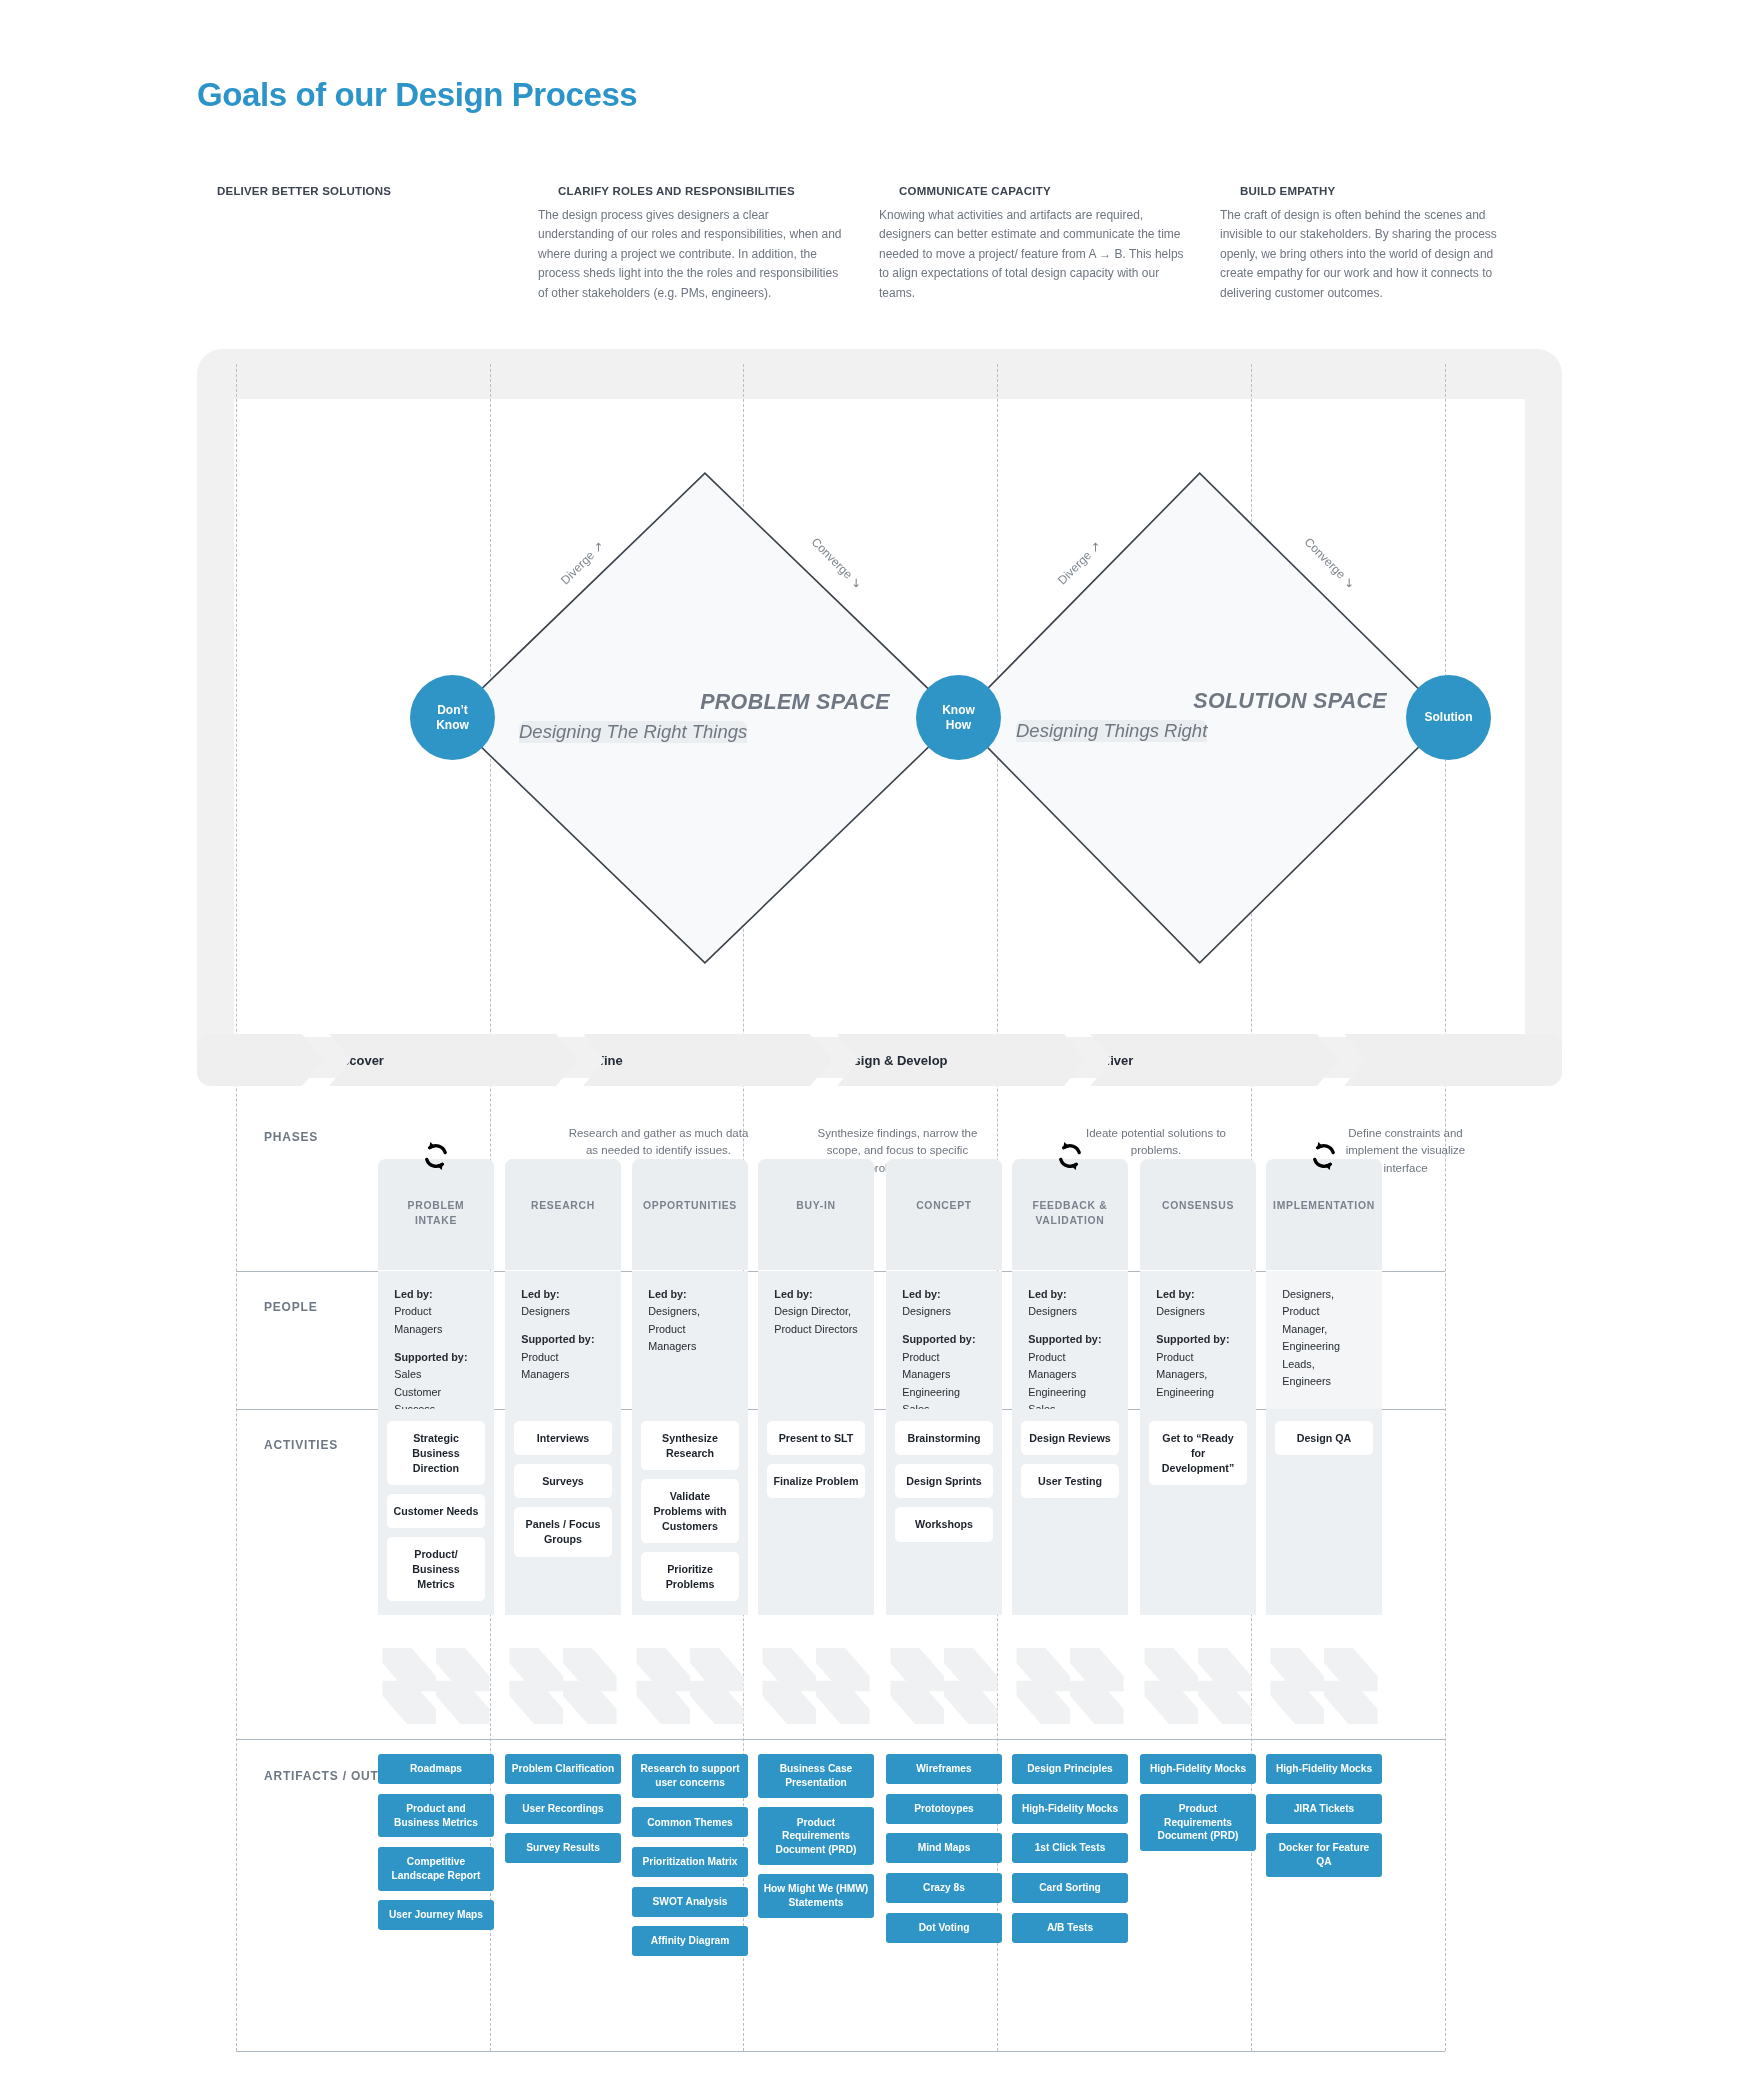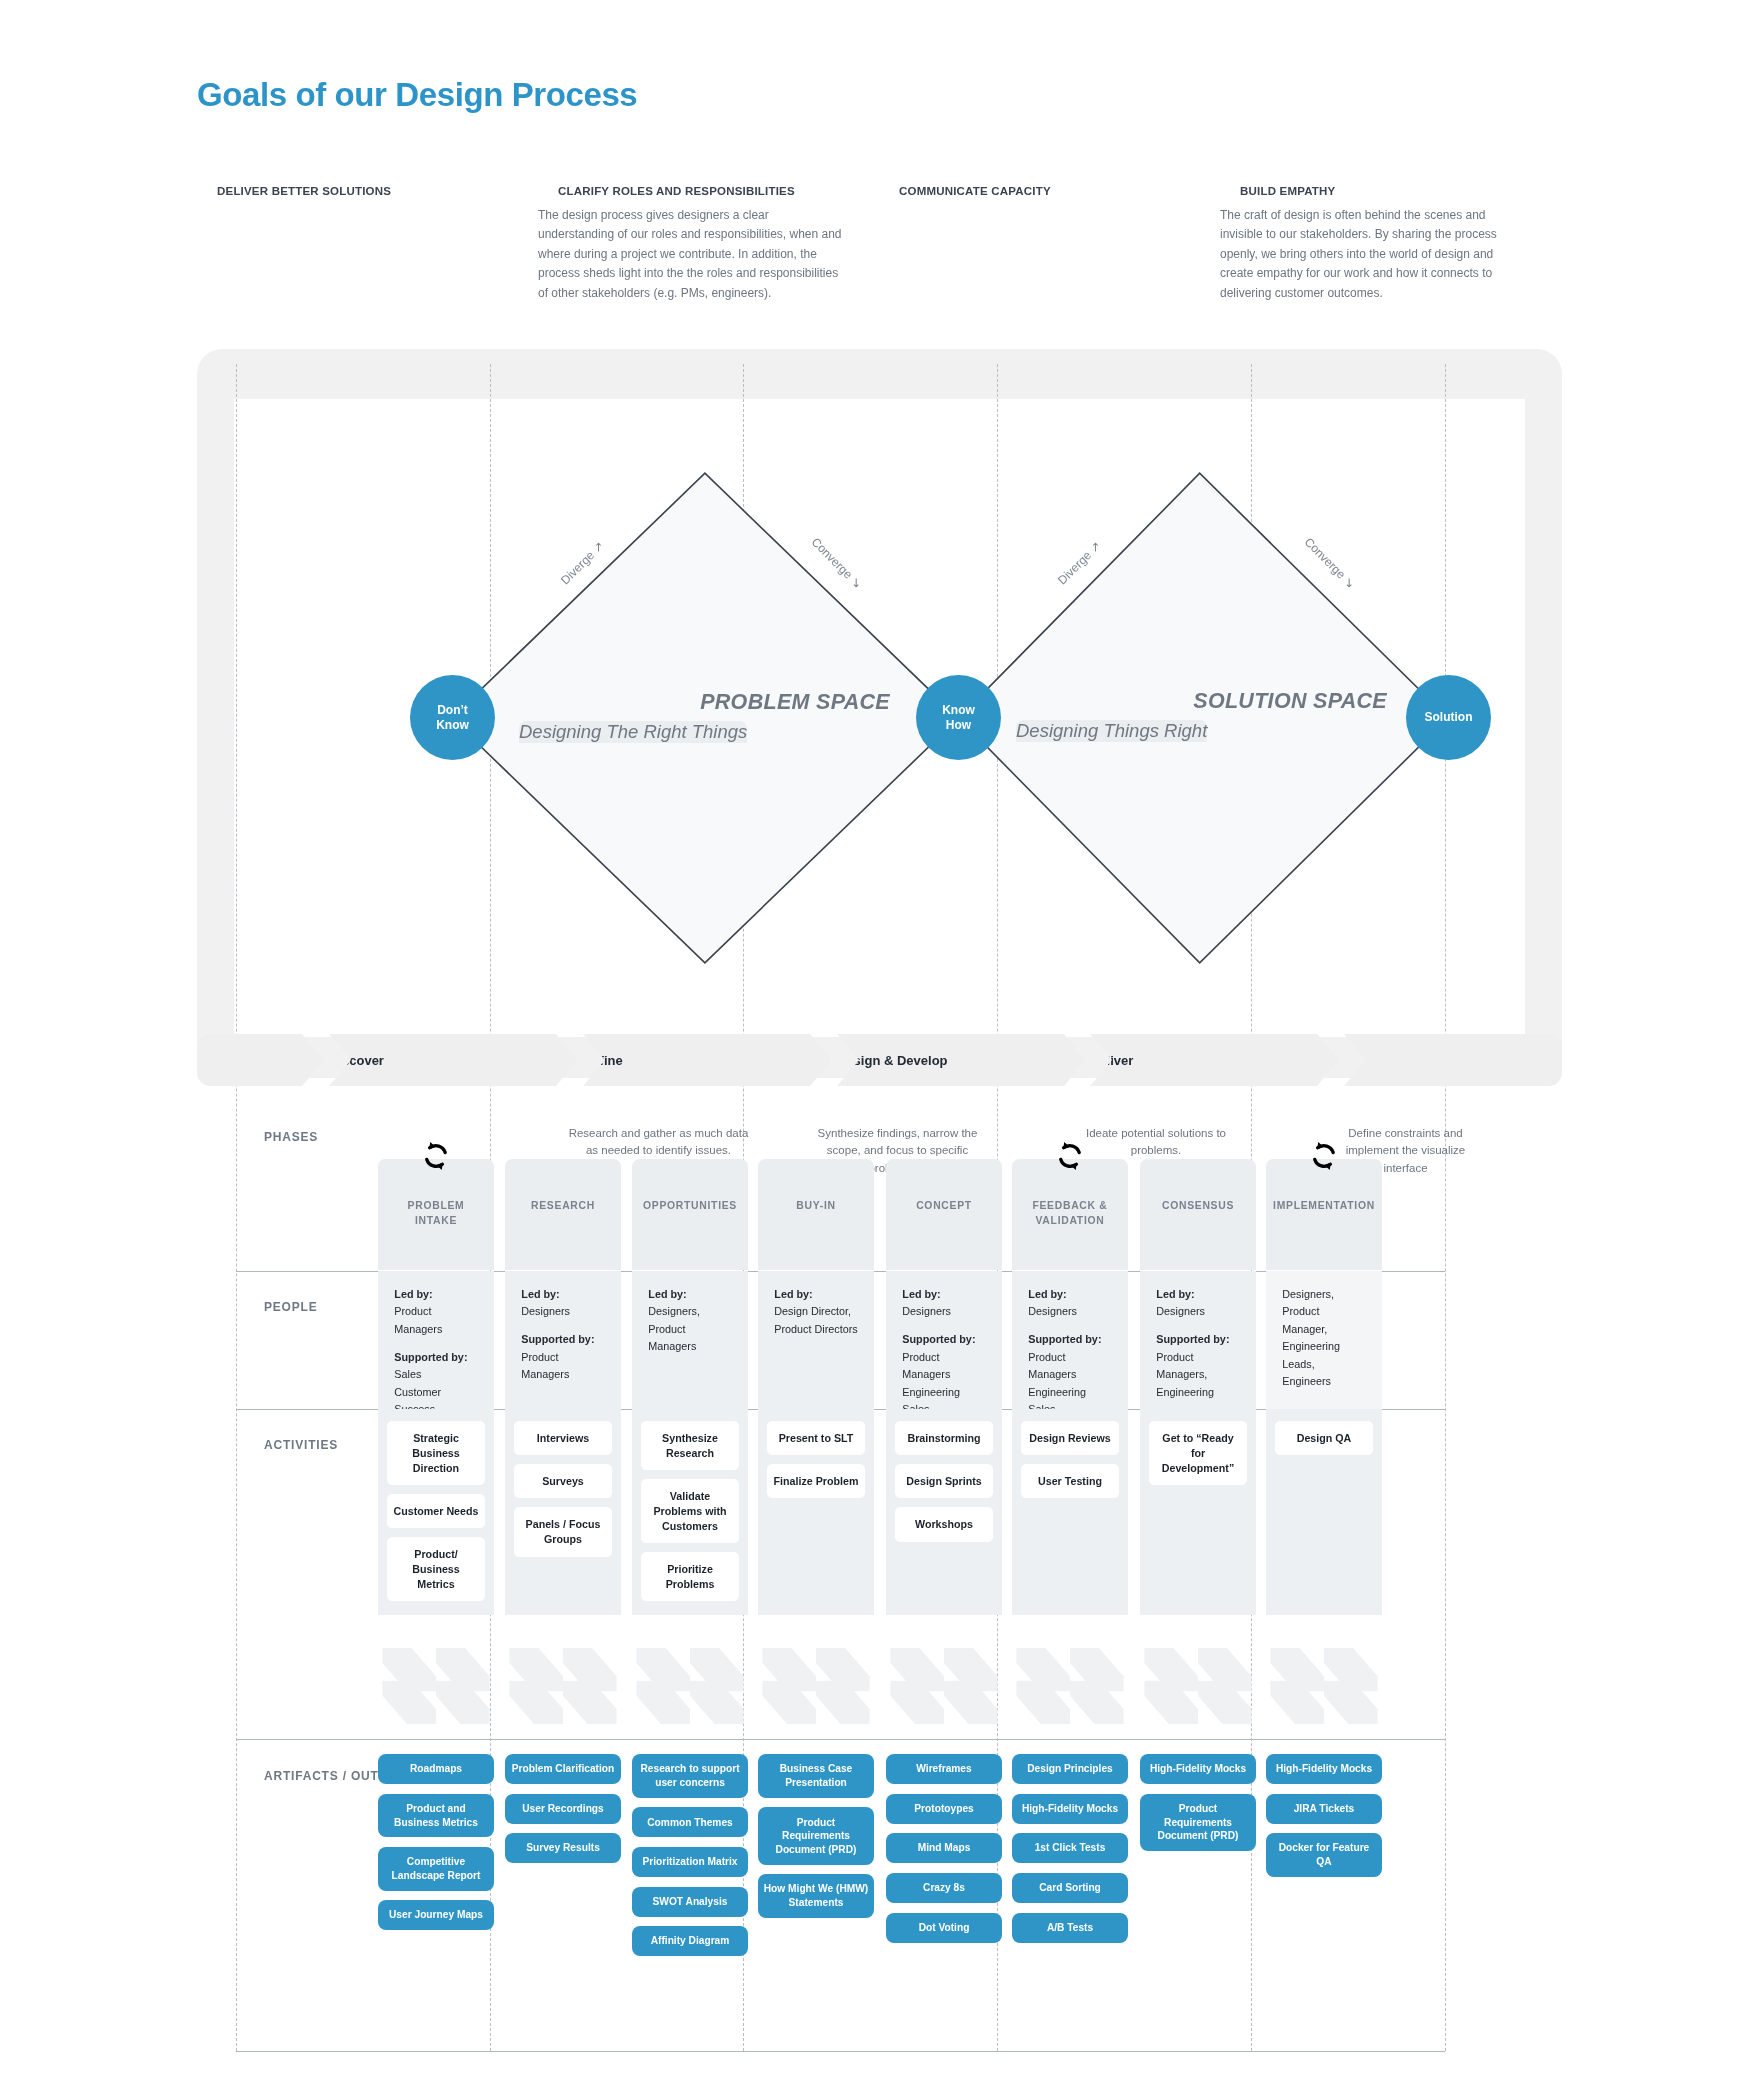--- a/index.html
+++ b/index.html
@@ -119,21 +119,21 @@
     background: #ffffff; border-radius: 5.2px;
     padding: 9.6px 6px; margin-bottom: 9px;
     text-align: center; font-size: 10.7px; font-weight: 700;
     color: #1C222B; line-height: 1.4;
   }
 
   .chevron-field { position: absolute; opacity: 1; }
 
   .artcol { position: absolute; }
   .art {
-    background: #2E95C6; border-radius: 8px;
+    background: #2E95C6; border-radius: 3px;
     padding: 8.2px 5.2px; margin-bottom: 9.6px;
     text-align: center; font-size: 10.2px; font-weight: 700;
     color: #ffffff; line-height: 1.34;
   }
 </style>
 </head>
 <body>
 
 <div class="page">
 
@@ -142,20 +142,21 @@
   <div class="intro-cols">
     <div class="intro-col">
       <div class="intro-h">DELIVER BETTER SOLUTIONS</div>
     </div>
     <div class="intro-col">
       <div class="intro-h">CLARIFY ROLES AND RESPONSIBILITIES</div>
       <div class="intro-p">The design process gives designers a clear understanding of our roles and responsibilities, when and where during a project we contribute. In addition, the process sheds light into the the roles and responsibilities of other stakeholders (e.g. PMs, engineers).</div>
     </div>
     <div class="intro-col">
       <div class="intro-h">COMMUNICATE CAPACITY</div>
+      <div class="intro-p">Knowing what activities and artifacts are required, designers can better estimate and communicate the time needed to move a project/ feature from A → B. This helps to align expectations of total design capacity with our teams.</div>
     </div>
     <div class="intro-col">
       <div class="intro-h">BUILD EMPATHY</div>
       <div class="intro-p">The craft of design is often behind the scenes and invisible to our stakeholders. By sharing the process openly, we bring others into the world of design and create empathy for our work and how it connects to delivering customer outcomes.</div>
     </div>
   </div>
 
   <div class="frame">
     <div class="frame-inner"></div>
   </div>

